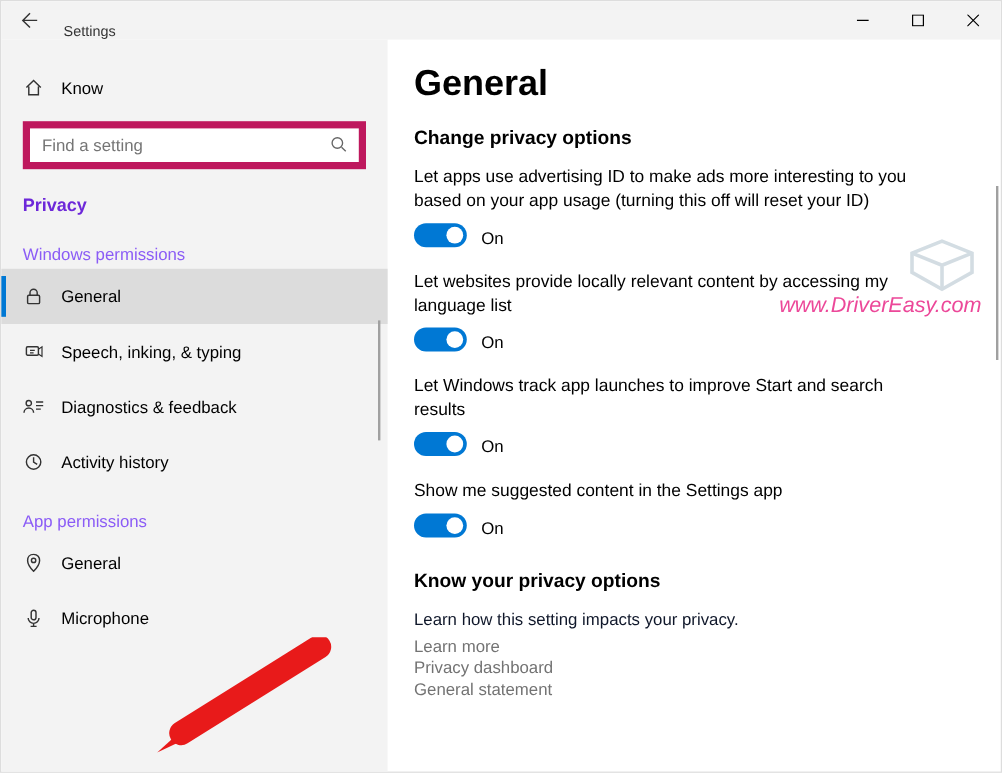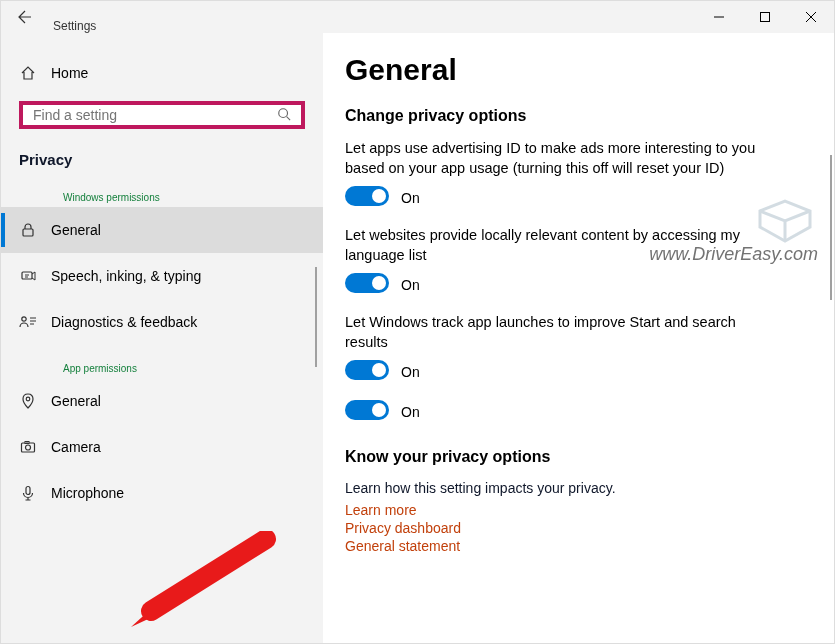--- a/index.html
+++ b/index.html
@@ -68,45 +68,44 @@
   .home-row {
     height:40px;
     display:flex;align-items:center;
     padding-left:18px;
     gap:14px;
     cursor:default;
     font-size:14px;
   }
   .search-box {
     margin:8px 18px 12px 18px;
-    height:28px;
-    border:4px solid #be185d;
+    height:40px;
+    border:6px solid #be185d;
     background:#fff;
     display:flex;align-items:center;
     padding:0 10px;
     justify-content:space-between;
   }
   .search-box input {
     border:none;outline:none;
     font-size:14px;
     background:transparent;
     width:100%;
     font-family:inherit;
   }
   .section-title {
     padding:10px 18px 6px 18px;
     font-weight:600;
     font-size:15px;
-    color:#0f172a;
+    color:#6d28d9;
   }
   .group-label {
     padding: 18px 18px 4px 18px;
-    font-size:10px;
-    color:#15803d;
-    margin-left:44px;
+    font-size:14px;
+    color:#8b5cf6;
   }
   .nav-item {
     height:46px;
     display:flex;align-items:center;
     padding-left:18px;
     gap:14px;
     font-size:14px;
     position:relative;
     cursor:default;
   }
@@ -180,32 +179,32 @@
     background:#fff;
   }
   .toggle-label { font-size:14px; }
   .know-desc {
     font-size:14px;
     color:#0f172a;
     margin-bottom:6px;
   }
   .link {
     display:block;
-    color:#c2410c;
+    color:#737373;
     font-size:14px;
     margin:2px 0;
     cursor:pointer;
     width:fit-content;
   }
   
   .watermark {
     position:absolute;
     right:16px; top:164px;
     font-size:18px;
-    color:#737373;
+    color:#ec4899;
     text-align:right;
     pointer-events:none;
     user-select:none;
     font-style:italic;
     line-height:1.1;
   }
   
   .arrow {
     position:absolute;
     pointer-events:none;
@@ -243,21 +242,21 @@
 <div class="main">
 
   <div class="sidebar">
 
     <div class="home-row">
       <span class="nav-icon">
         <svg width="16" height="16" viewBox="0 0 16 16">
             <path d="M2 8 L8 2 L14 8 M4 7 V14 H12 V7" stroke="#333" fill="none" stroke-width="1.2"></path>
           </svg>
       </span>
-      <span>Home</span>
+      <span>Know</span>
     </div>
 
     <div class="search-box">
       <input type="text" placeholder="Find a setting" style="">
       <span>
         <svg width="14" height="14" viewBox="0 0 16 16">
             <circle cx="7" cy="7" r="5" stroke="#666" fill="none" stroke-width="1.3"></circle>
             <path d="M11 11 L15 15" stroke="#666" stroke-width="1.3"></path>
           </svg>
       </span>
@@ -292,43 +291,42 @@
       <span class="nav-icon">
         <svg width="18" height="16" viewBox="0 0 18 16">
             <circle cx="5" cy="5" r="2.2" stroke="#333" fill="none" stroke-width="1.2"></circle>
             <path d="M1 13 a4 4 0 0 1 8 0" stroke="#333" fill="none" stroke-width="1.2"></path>
             <path d="M11 4 L17 4 M11 7 L17 7 M11 10 L15 10" stroke="#333" stroke-width="1.1"></path>
           </svg>
       </span>
       <span>Diagnostics &amp; feedback</span>
     </div>
 
+    <div class="nav-item">
+      <span class="nav-icon">
+        <svg width="16" height="16" viewBox="0 0 16 16">
+            <circle cx="8" cy="8" r="6" stroke="#333" fill="none" stroke-width="1.2"></circle>
+            <path d="M8 4 V8 L11 10" stroke="#333" fill="none" stroke-width="1.2"></path>
+          </svg>
+      </span>
+      <span>Activity history</span>
+    </div>
 
     <div class="group-label">App permissions</div>
 
     <div class="nav-item">
       <span class="nav-icon">
         <svg width="16" height="16" viewBox="0 0 16 16">
             <path d="M8 1 C4.5 1 3 3.5 3 6 C3 10 8 15 8 15 C8 15 13 10 13 6 C13 3.5 11.5 1 8 1 Z" stroke="#333" fill="none" stroke-width="1.2"></path>
             <circle cx="8" cy="6" r="1.8" stroke="#333" fill="none" stroke-width="1.2"></circle>
           </svg>
       </span>
       <span>General</span>
     </div>
 
-    <div class="nav-item">
-      <span class="nav-icon">
-        <svg width="16" height="16" viewBox="0 0 16 16">
-            <rect x="1.5" y="4" width="13" height="9" rx="1" stroke="#333" fill="none" stroke-width="1.2"></rect>
-            <circle cx="8" cy="8.5" r="2.5" stroke="#333" fill="none" stroke-width="1.2"></circle>
-            <rect x="5" y="2.5" width="4" height="2" stroke="#333" fill="none" stroke-width="1"></rect>
-          </svg>
-      </span>
-      <span>Camera</span>
-    </div>
 
     <div class="nav-item">
       <span class="nav-icon">
         <svg width="16" height="16" viewBox="0 0 16 16">
             <rect x="6" y="1.5" width="4" height="8" rx="2" stroke="#333" fill="none" stroke-width="1.2"></rect>
             <path d="M3.5 8 a4.5 4.5 0 0 0 9 0 M8 12.5 V15 M5.5 15 H10.5" stroke="#333" fill="none" stroke-width="1.2"></path>
           </svg>
       </span>
       <span>Microphone</span>
     </div>
@@ -370,20 +368,21 @@
 
       <div class="option">
         <div class="option-text">Let Windows track app launches to improve Start and search results</div>
         <div class="toggle-row">
           <div class="toggle"></div>
           <span class="toggle-label">On</span>
         </div>
       </div>
 
       <div class="option">
+        <div class="option-text">Show me suggested content in the Settings app</div>
         <div class="toggle-row">
           <div class="toggle"></div>
           <span class="toggle-label">On</span>
         </div>
       </div>
 
       <h2 class="section" style="margin-top:28px">Know your privacy options</h2>
       <div class="know-desc">Learn how this setting impacts your privacy.</div>
       <span class="link">Learn more</span>
       <span class="link">Privacy dashboard</span>

